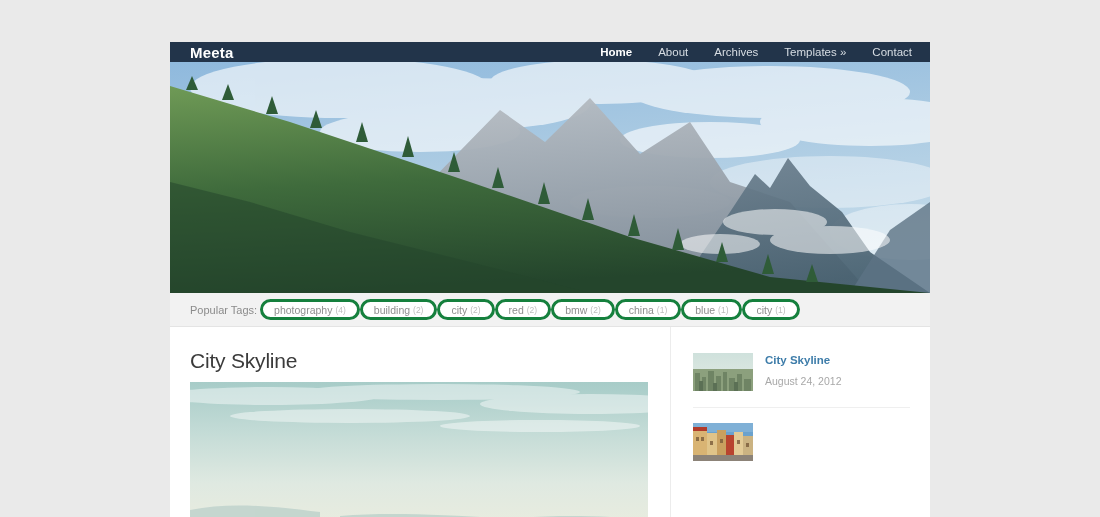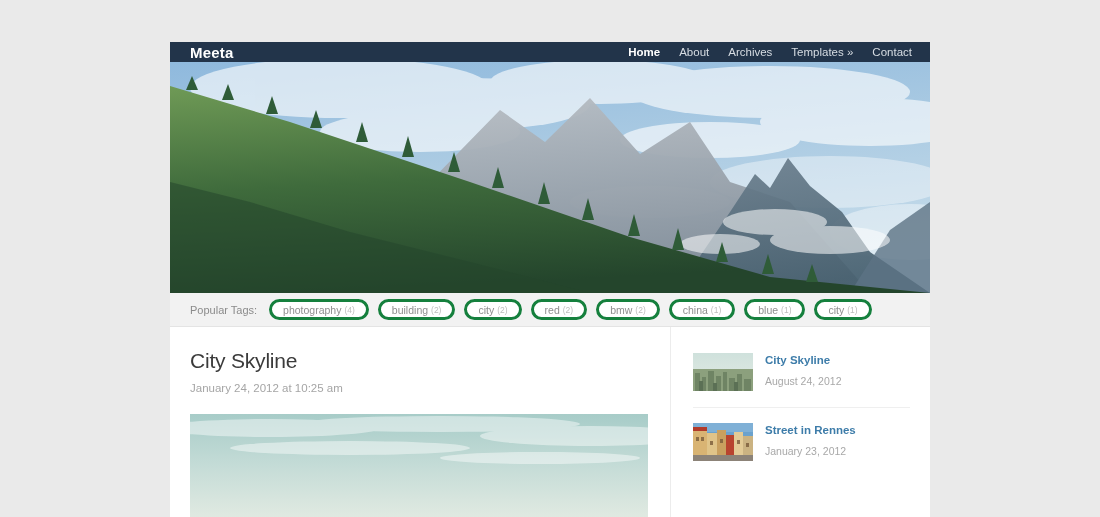--- a/index.html
+++ b/index.html
@@ -32,21 +32,21 @@
   }
   .site-logo {
     color: #ffffff;
     font-size: 15px;
     font-weight: bold;
     letter-spacing: 0.2px;
   }
   .main-nav {
     display: flex;
     align-items: center;
-    gap: 19px;
+    gap: 26px;
   }
   .nav-item {
     color: #d7dde3;
     font-size: 11.5px;
     text-decoration: none;
     white-space: nowrap;
     cursor: pointer;
   }
   .nav-item.active { color: #ffffff; font-weight: bold; }
 
@@ -60,21 +60,20 @@
   .hero svg { display: block; width: 760px; height: 231px; }
 
   
   .tags-bar {
     background: #f2f2f2;
     border-bottom: 1px solid #e4e4e4;
     height: 34px;
     display: flex;
     align-items: center;
     padding: 0 20px;
-    gap: 9px;
   }
   .tags-label {
     color: #8b8b8b;
     font-size: 11px;
     margin-right: 3px;
     white-space: nowrap;
   }
   .tag-pill {
     background: #ffffff;
     border: 3px solid #15803d;
@@ -285,21 +284,20 @@
     <span class="tag-pill">
       <span>city</span>
       <span class="tag-count">(1)</span>
     </span>
   </div>
 
   <div class="columns">
 
     <div class="content-col">
       <h1 class="post-title">City Skyline</h1>
-      <div class="post-date">January 24, 2012 at 10:25 am</div>
 
       <div class="post-figure">
         <svg viewBox="0 0 458 140" preserveAspectRatio="none" aria-hidden="true">
           <defs>
             <linearGradient id="hazy" x1="0" y1="0" x2="0" y2="1">
               <stop offset="0" stop-color="#a7ccc8"></stop>
               <stop offset="0.35" stop-color="#c3dbd6"></stop>
               <stop offset="0.72" stop-color="#dfe9e1"></stop>
               <stop offset="1" stop-color="#e8ecdf"></stop>
             </linearGradient>
@@ -373,21 +371,17 @@
               <rect x="3" y="14" width="3" height="4"></rect>
               <rect x="8" y="14" width="3" height="4"></rect>
               <rect x="17" y="18" width="3" height="4"></rect>
               <rect x="27" y="16" width="3" height="4"></rect>
               <rect x="44" y="17" width="3" height="4"></rect>
               <rect x="53" y="20" width="3" height="4"></rect>
             </g>
             <rect x="0" y="32" width="60" height="6" fill="#8c8378"></rect>
           </svg>
         </span>
-        <span class="recent-meta">
-          <a class="recent-link">Street in Rennes</a>
-          <span class="recent-date">January 23, 2012</span>
-        </span>
       </div>
     </div>
 
   </div>
 </div>
 
 </body></html>

